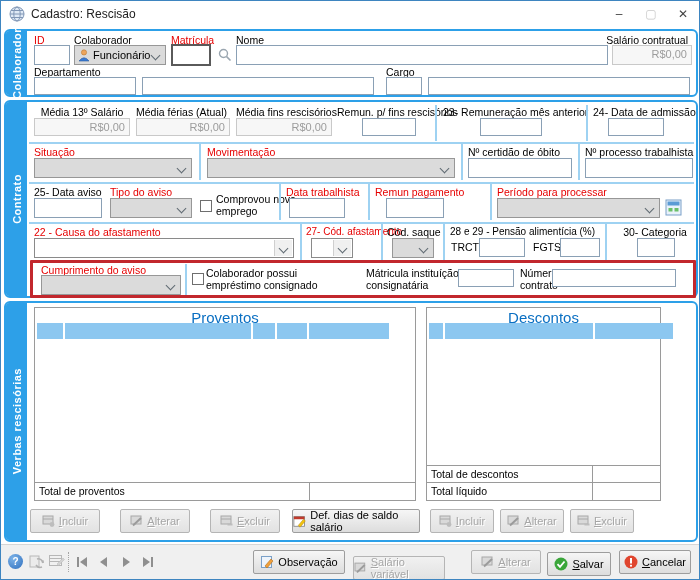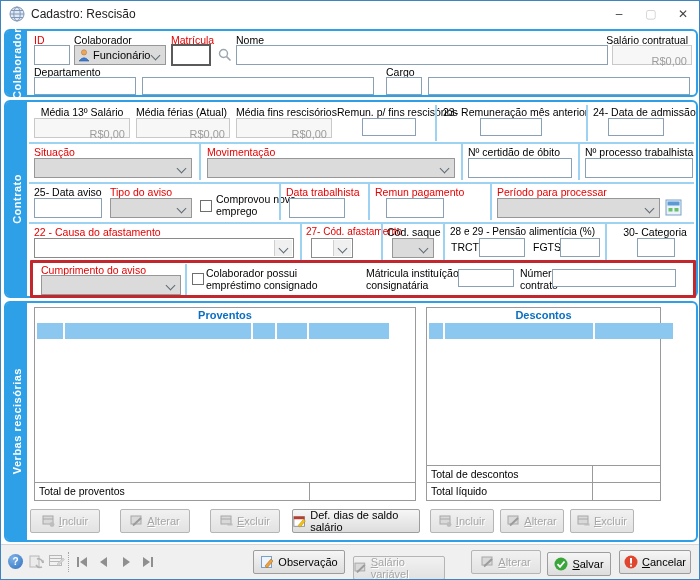--- a/index.html
+++ b/index.html
@@ -10,34 +10,34 @@
   .winbtn{position:absolute;top:0;width:32px;height:26px;display:flex;align-items:center;justify-content:center;font-size:12px;color:#444;cursor:default;}
   .winbtn.max{color:#c9c9c9;}
   
   .group{position:absolute;border:2px solid #2da0e8;border-radius:6px;box-sizing:border-box;background:#fff;}
   .vtab{position:absolute;left:0;top:0;bottom:0;width:21px;background:#2da0e8;border-radius:3px 0 0 3px;display:flex;align-items:center;justify-content:center;}
   .vtab span{writing-mode:vertical-rl;transform:rotate(180deg);color:#fff;font-weight:bold;font-size:11px;letter-spacing:.5px;white-space:nowrap;}
   .lbl{position:absolute;font-size:10.5px;white-space:nowrap;color:#000;}
   .lbl.red{color:#e60000;}
   .lbl.wrap{white-space:normal;line-height:12px;}
   .inp{position:absolute;border:1px solid #8aa0b5;background:#fff;box-sizing:border-box;font:11px "Liberation Sans",sans-serif;padding:1px 3px;outline:none;}
-  .money{position:absolute;border:1px solid #c9c9c9;background:#f7f7f7;color:#9c9c9c;text-align:right;padding:9px 4px;box-sizing:border-box;font-size:11px;}
+  .money{position:absolute;border:1px solid #c9c9c9;background:#f7f7f7;color:#9c9c9c;text-align:right;padding:2px 4px;box-sizing:border-box;font-size:11px;}
   .combo{position:absolute;box-sizing:border-box;height:20px;}
   .combo.dis{background:#dbdbdb;border:1px solid #979797;}
   .combo.en{background:#fff;border:1px solid #8a8a8a;}
   .combo .btnzone{position:absolute;right:1px;top:1px;bottom:1px;width:17px;background:#f0f0f0;border-left:1px solid #cfcfcf;}
   .chev{position:absolute;right:6px;top:6px;width:6px;height:6px;border-left:1.6px solid #5f6a72;border-bottom:1.6px solid #5f6a72;transform:rotate(-45deg);}
   .combo .btnzone .chev{right:5px;top:5px;}
   .divv{position:absolute;width:2px;background:#9ed2f2;}
   .divh{position:absolute;height:2px;background:#9ed2f2;}
   .cb{position:absolute;width:12px;height:12px;background:#fff;border:1px solid #6e6e6e;box-sizing:border-box;}
   .hlbox{position:absolute;border:3px solid #c2272d;box-sizing:border-box;border-radius:1px;}
   
   .panel{position:absolute;border:1px solid #9a9a9a;background:#fff;box-sizing:border-box;}
-  .ptitle{position:absolute;left:0;right:0;top:1px;text-align:center;font-weight:bold;color:#0a6fc2;font-size:11px;}
+  .ptitle{position:absolute;left:0;right:0;top:1px;text-align:center;font-weight:normal;color:#0a6fc2;font-size:15px;}
   .hcell{position:absolute;top:0;height:16px;background:#8cc7f0;}
   .totrow{position:absolute;left:0;right:0;border-top:1px solid #9a9a9a;height:16px;}
   .totlbl{position:absolute;left:4px;top:2px;font-size:10.5px;white-space:nowrap;}
   .vline{position:absolute;width:1px;background:#9a9a9a;}
   
   .btn{position:absolute;height:24px;border:1px solid #9d9d9d;border-radius:2px;background:linear-gradient(#f6f6f6,#dddddd);display:flex;align-items:center;justify-content:center;gap:4px;font-size:11px;box-sizing:border-box;cursor:default;}
   .btn.disabled{color:#a6a6a6;text-shadow:1px 1px 0 #fff;background:linear-gradient(#f1f1f1,#e2e2e2);border-color:#b5b5b5;}
   .accel{display:block;}
   .accel::first-letter{text-decoration:underline;}
   

